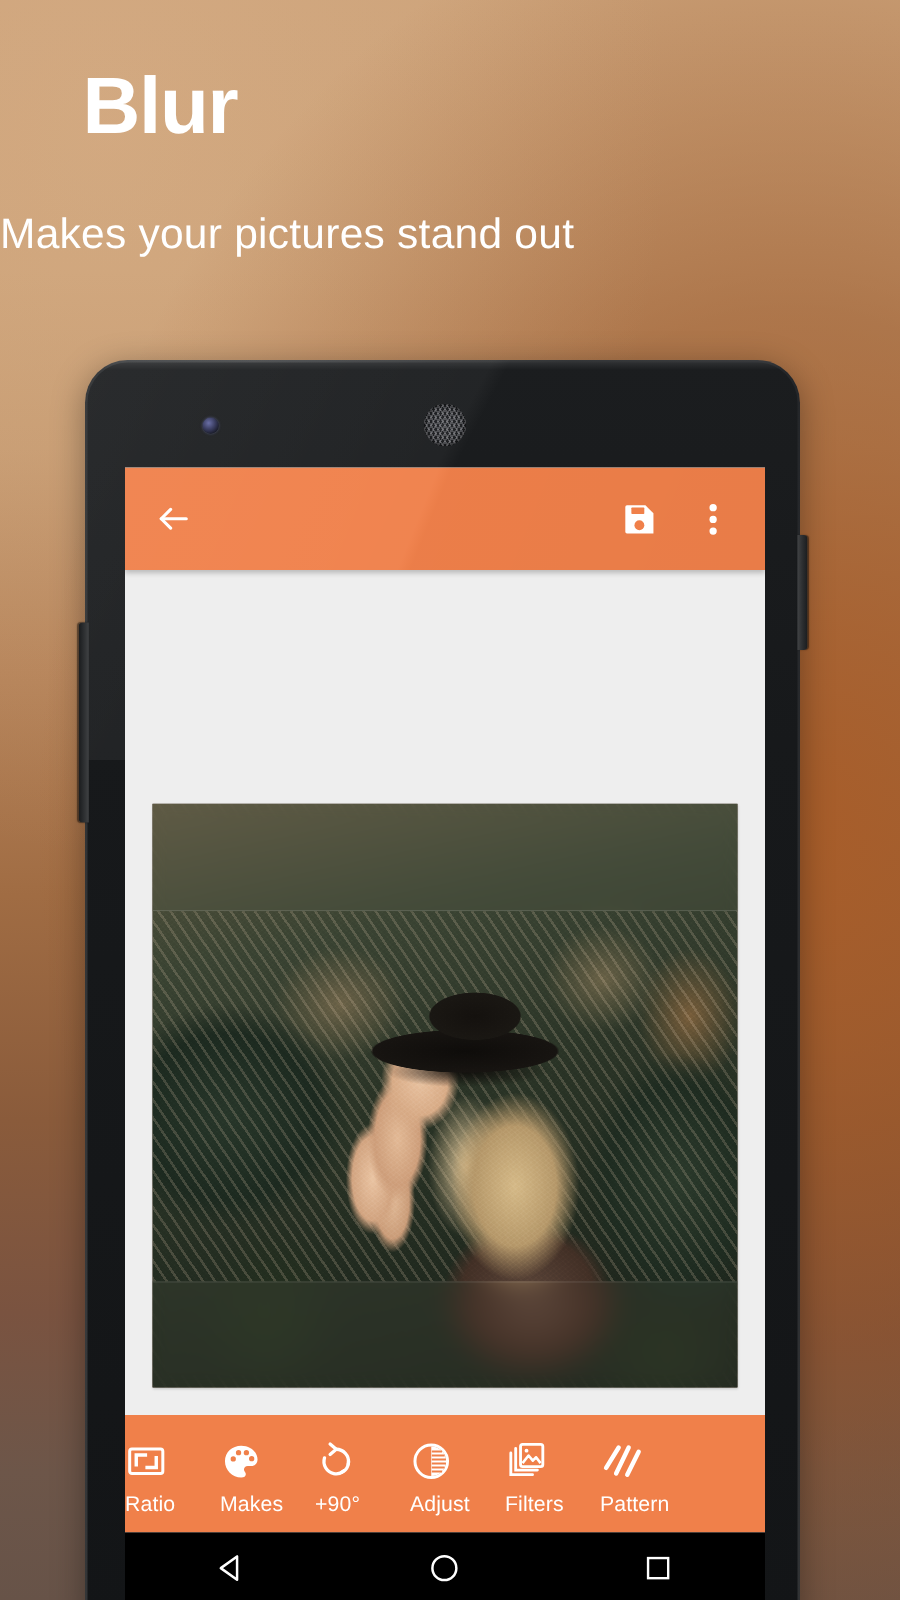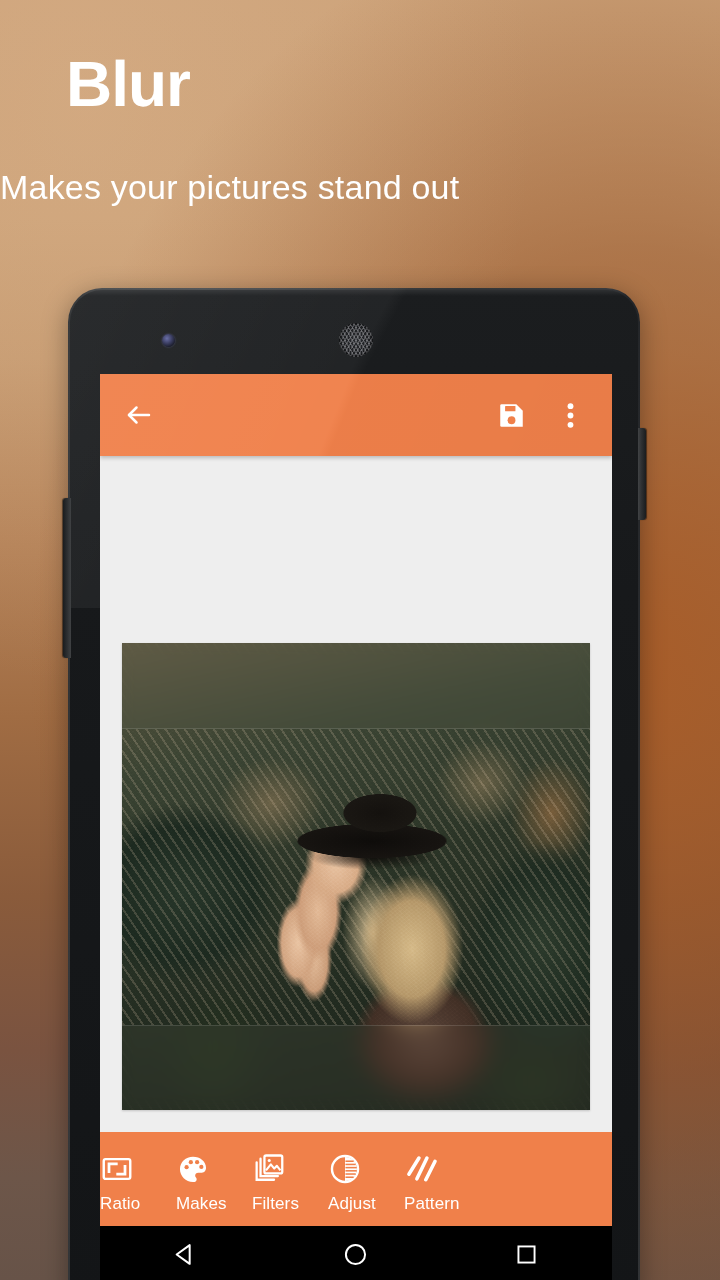--- a/index.html
+++ b/index.html
@@ -413,50 +413,61 @@
             <path d="M14 3.2c6.3 0 11.4 4.3 11.4 9.6 0 3.1-2.3 4.5-4.4 4.5h-2.4c-1.6 0-2.7 1.1-2.7 2.5 0 .7.3 1.2.7 1.7.4.5.6 1 .6 1.6 0 1.4-1.2 2.3-3.2 2.3C7.7 25.4 2.6 20.3 2.6 14S7.7 3.2 14 3.2z" fill="#ffffff"></path>
             <circle cx="8.4" cy="12.4" r="1.85" fill="#f0804a"></circle>
             <circle cx="12.1" cy="8.0" r="1.85" fill="#f0804a"></circle>
             <circle cx="17.6" cy="8.0" r="1.85" fill="#f0804a"></circle>
             <circle cx="21.3" cy="12.2" r="1.85" fill="#f0804a"></circle>
           </svg>
         </span>
         <span class="tlabel">Makes</span>
       </div>
 
-
       <div class="tool">
         <span class="ticon">
-          <svg width="32" height="32" viewBox="0 0 28 28" fill="none" stroke="#ffffff" stroke-width="2">
-            <path d="M3.2 8.2v15.2h15.2" stroke-linecap="round"></path>
-            <path d="M6.6 5v15.2h15.2" stroke-linecap="round"></path>
-            <rect x="10" y="2.2" width="15.6" height="15.6" rx="1.5"></rect>
-            <path d="M11.4 15.3 15.6 10l3 3.6 2.3-2.4 3.1 4.1" stroke-width="1.8" stroke-linejoin="round"></path>
-            <circle cx="14.2" cy="6.6" r="1.35" fill="#ffffff" stroke="none"></circle>
-          </svg>
-        </span>
-        <span class="tlabel">Filters</span>
+          <svg width="32" height="32" viewBox="0 0 28 28" fill="none" stroke="#ffffff" stroke-width="2.3" stroke-linecap="round">
+            <path d="M14 5.6a8.6 8.6 0 1 1-8.2 6"></path>
+            <path d="M14 5.6 9.7 1.9M14 5.6 9.7 9.3" stroke-linejoin="round"></path>
+            <path d="M22.6 14a8.6 8.6 0 0 1-1.1 4.2" stroke-dasharray="2.2 2.6"></path>
+            <path d="M19.6 20.4a8.6 8.6 0 0 1-4 2.1" stroke-dasharray="2.2 2.6"></path>
+          </svg>
+        </span>
+        <span class="tlabel">+90°</span>
       </div>
 
       <div class="tool">
         <span class="ticon">
           <svg width="32" height="32" viewBox="0 0 28 28">
             <circle cx="14" cy="14" r="11.4" fill="none" stroke="#ffffff" stroke-width="2.1"></circle>
             <path d="M14 3.6a10.4 10.4 0 0 1 0 20.8z" fill="#ffffff"></path>
             <g stroke="#f0804a" stroke-width="1.35">
               <line x1="14.4" y1="7.2" x2="21.6" y2="7.2"></line>
               <line x1="14.4" y1="10" x2="23.4" y2="10"></line>
               <line x1="14.4" y1="12.8" x2="24.3" y2="12.8"></line>
               <line x1="14.4" y1="15.6" x2="24.3" y2="15.6"></line>
               <line x1="14.4" y1="18.4" x2="23.4" y2="18.4"></line>
               <line x1="14.4" y1="21.2" x2="21.6" y2="21.2"></line>
             </g>
           </svg>
         </span>
         <span class="tlabel">Adjust</span>
+      </div>
+
+      <div class="tool">
+        <span class="ticon">
+          <svg width="32" height="32" viewBox="0 0 28 28" fill="none" stroke="#ffffff" stroke-width="2">
+            <path d="M3.2 8.2v15.2h15.2" stroke-linecap="round"></path>
+            <path d="M6.6 5v15.2h15.2" stroke-linecap="round"></path>
+            <rect x="10" y="2.2" width="15.6" height="15.6" rx="1.5"></rect>
+            <path d="M11.4 15.3 15.6 10l3 3.6 2.3-2.4 3.1 4.1" stroke-width="1.8" stroke-linejoin="round"></path>
+            <circle cx="14.2" cy="6.6" r="1.35" fill="#ffffff" stroke="none"></circle>
+          </svg>
+        </span>
+        <span class="tlabel">Filters</span>
       </div>
 
 
       <div class="tool">
         <span class="ticon">
           <svg width="32" height="32" viewBox="0 0 28 28">
             <g stroke="#ffffff" stroke-width="3.1" stroke-linecap="round">
               <line x1="3.4" y1="18.6" x2="12.2" y2="4.4"></line>
               <line x1="10.4" y1="22.6" x2="19.2" y2="4.4"></line>
               <line x1="18.2" y1="23.4" x2="26.2" y2="7.4"></line>

